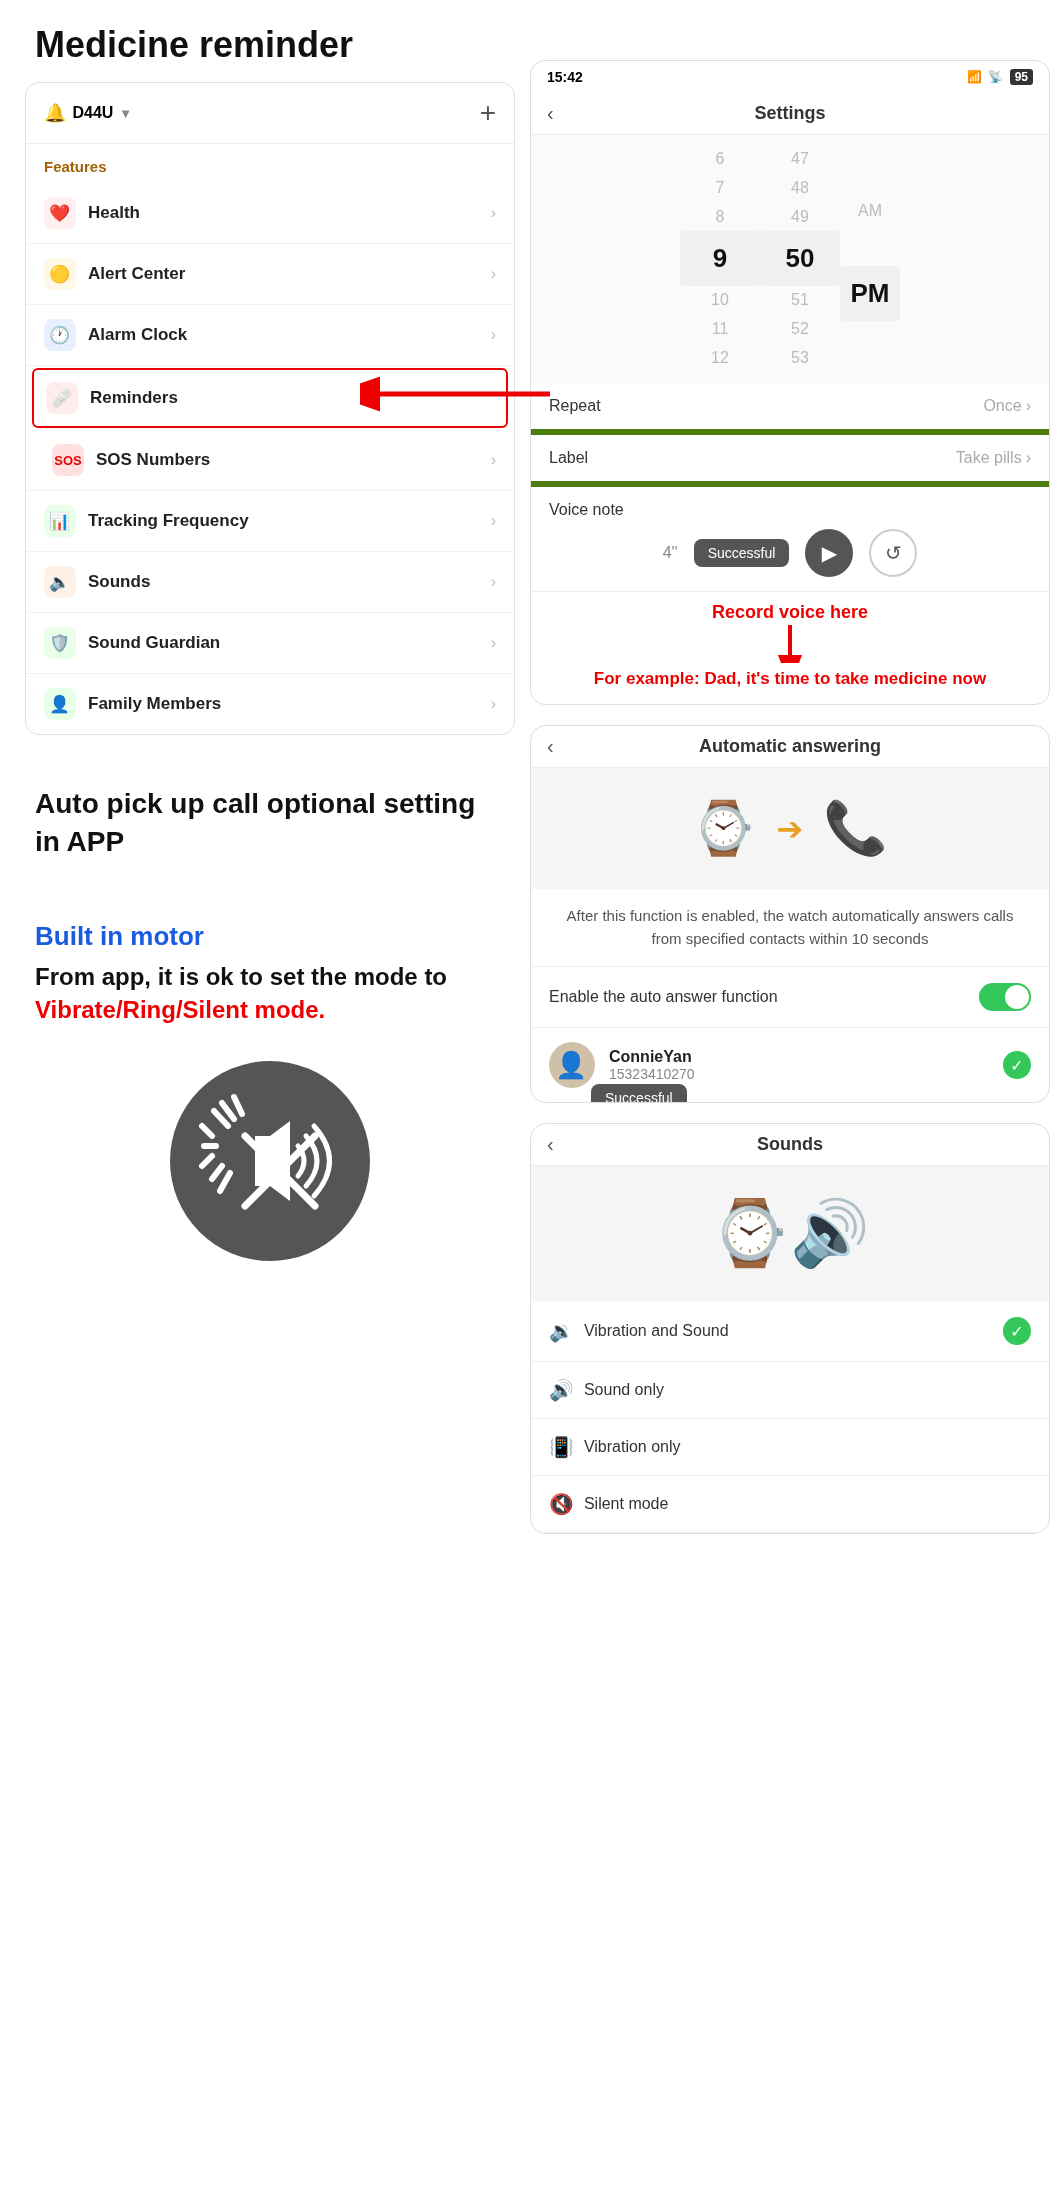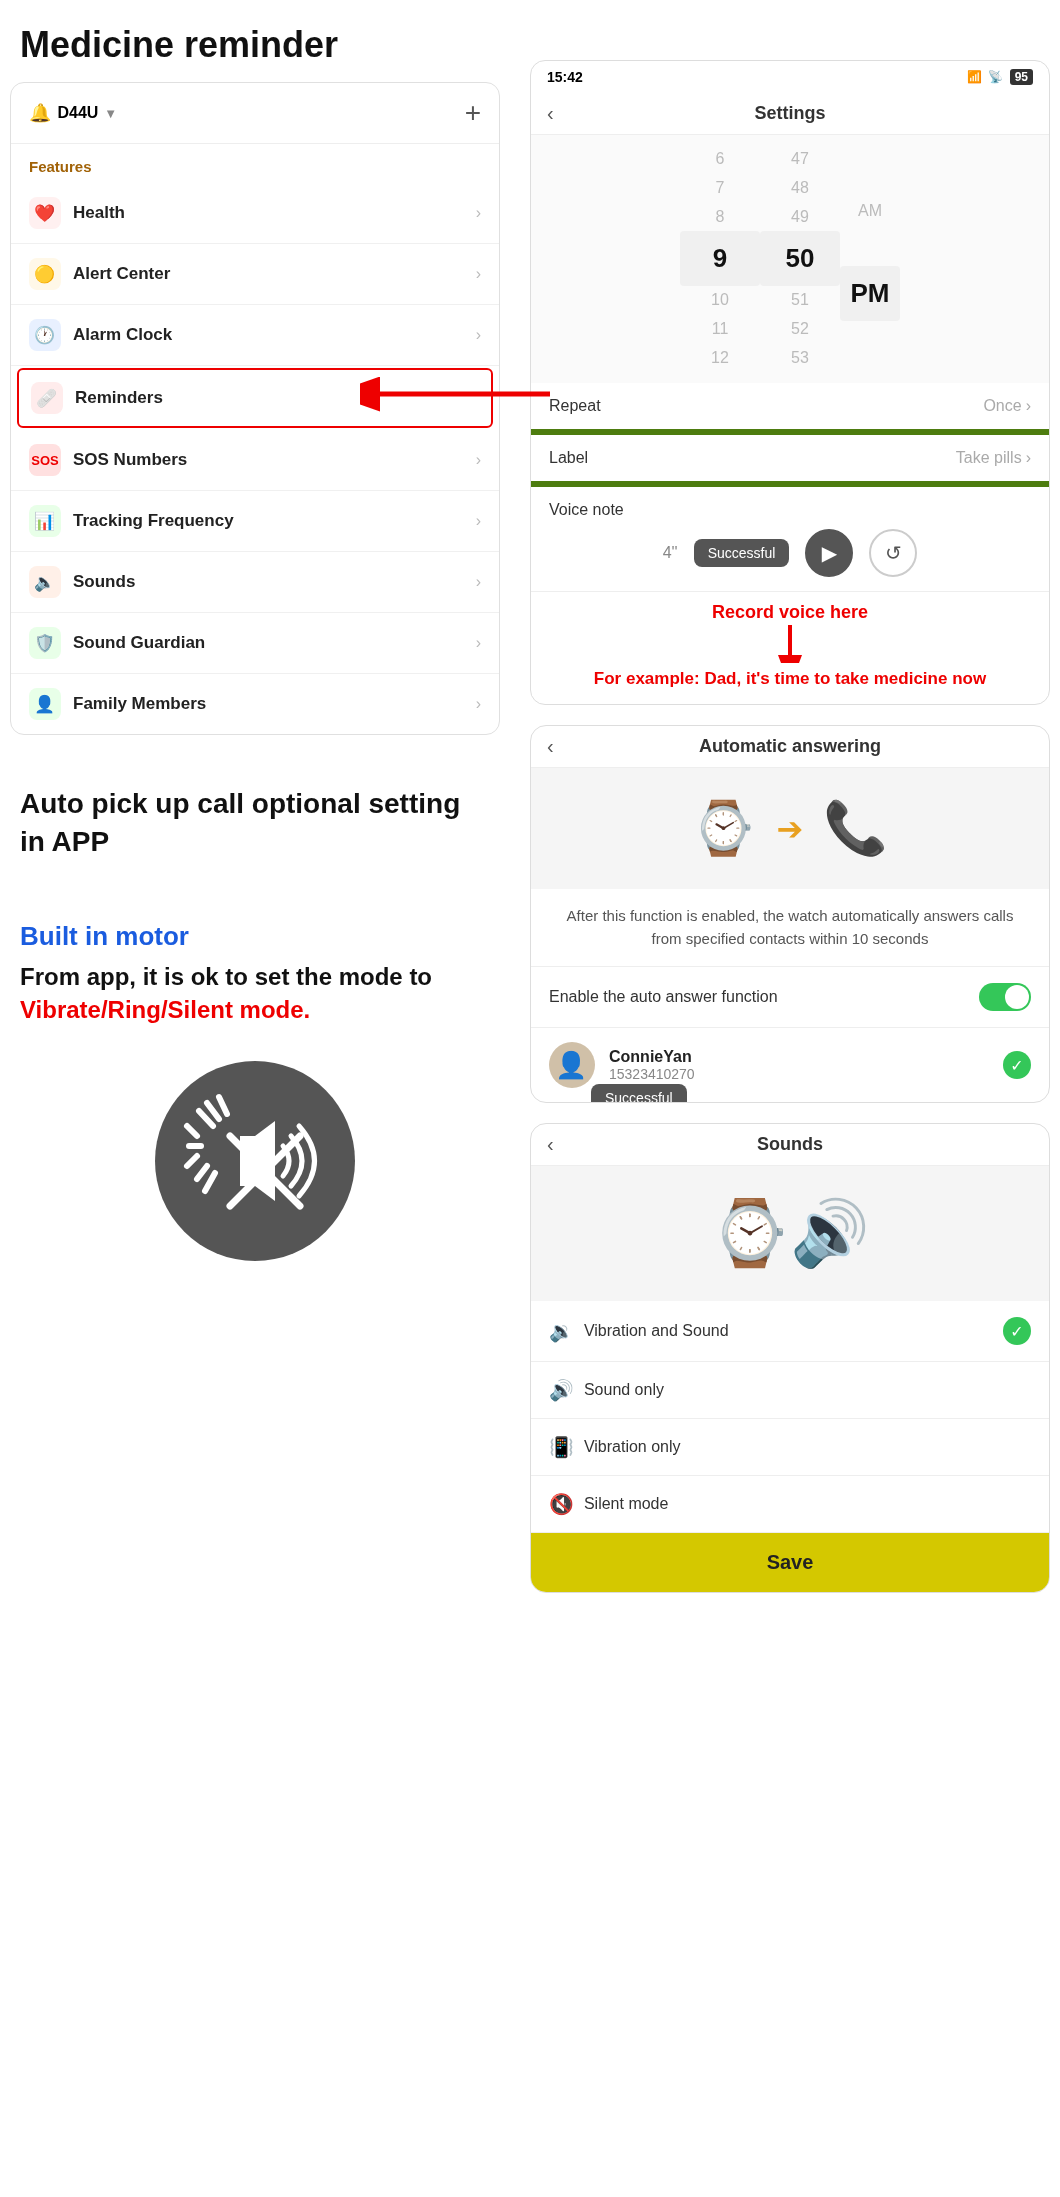--- a/index.html
+++ b/index.html
@@ -6,21 +6,21 @@
     body {
       font-family: -apple-system, BlinkMacSystemFont, 'Segoe UI', sans-serif;
       background: #fff;
       width: 1060px;
       min-height: 2197px;
     }
 
     
     .left-col {
       position: absolute;
-      left: 0;
+      left: 15px;
       top: 0;
       width: 510px;
     }
 
     
     .page-title {
       font-size: 36px;
       font-weight: 800;
       padding: 24px 20px 16px 20px;
       color: #111;
@@ -98,21 +98,21 @@
       display: flex;
       align-items: center;
       justify-content: center;
       font-size: 17px;
     }
 
     .icon-health { background: #fff0f0; }
     .icon-alert  { background: #fff8e8; }
     .icon-alarm  { background: #e8f0ff; }
     .icon-remind { background: #ffecec; }
-    .icon-sos    { background: #ffe0e0; }
+    .icon-sos    { background: #ffe0e0; margin-left: 8px; }
     .icon-track  { background: #e8ffe8; }
     .icon-sound  { background: #fff0e8; }
     .icon-guard  { background: #e8ffe8; }
     .icon-family { background: #e8ffe8; }
 
     .menu-label {
       font-size: 17px;
       color: #222;
       font-weight: bold;
     }
@@ -826,16 +826,15 @@
       </div>
     </div>
 
     <div class="sound-option">
       <div class="sound-left">
         <span class="sound-icon">🔇</span>
         <span>Silent mode</span>
       </div>
     </div>
 
-    <div class="save-btn">Save</div>
   </div>
 
 </div>
 
 </body></html>

